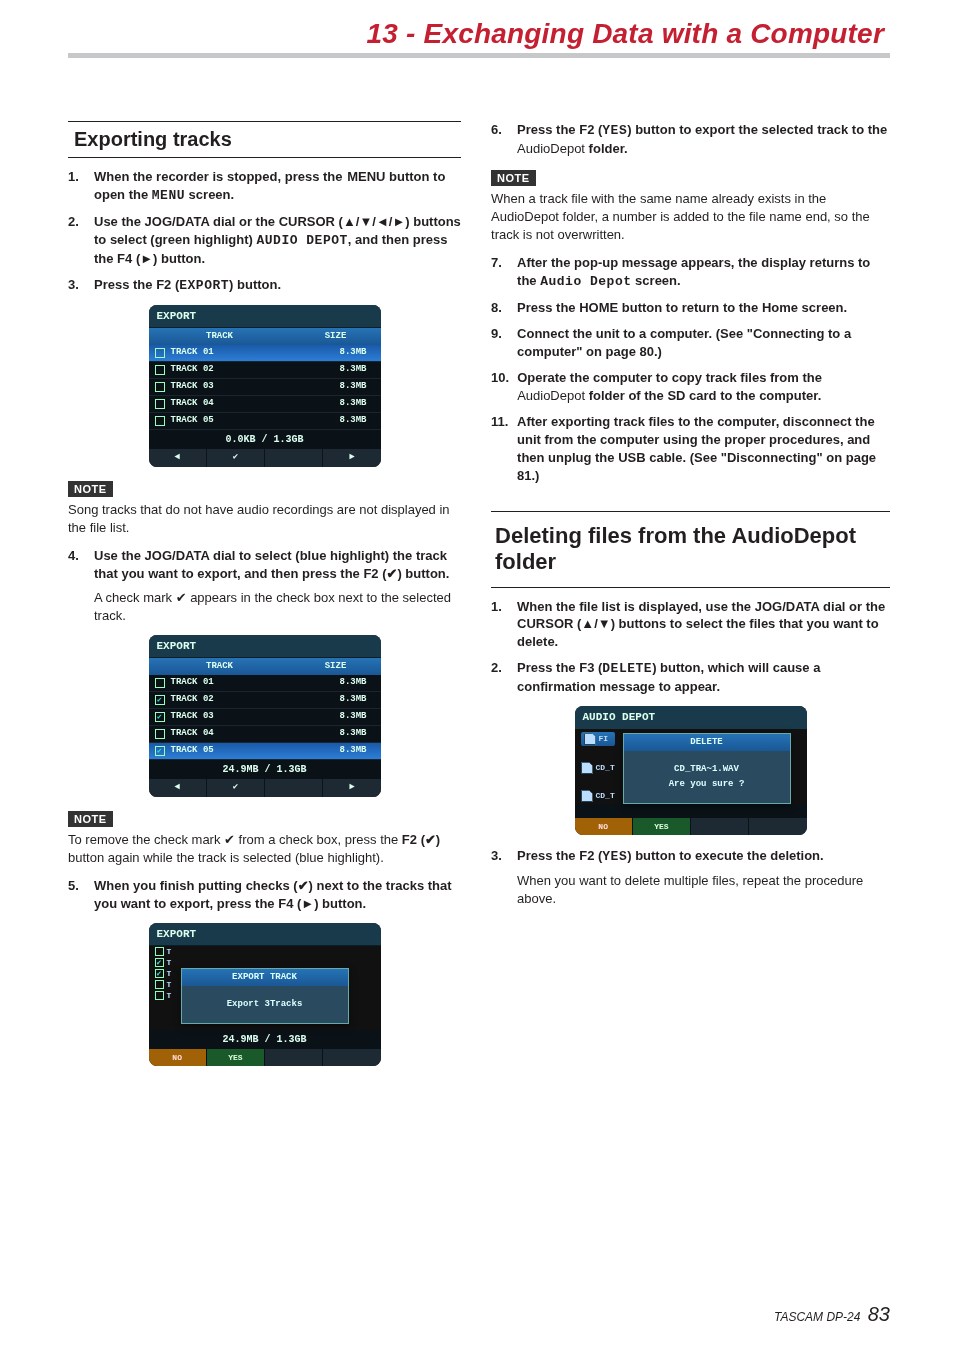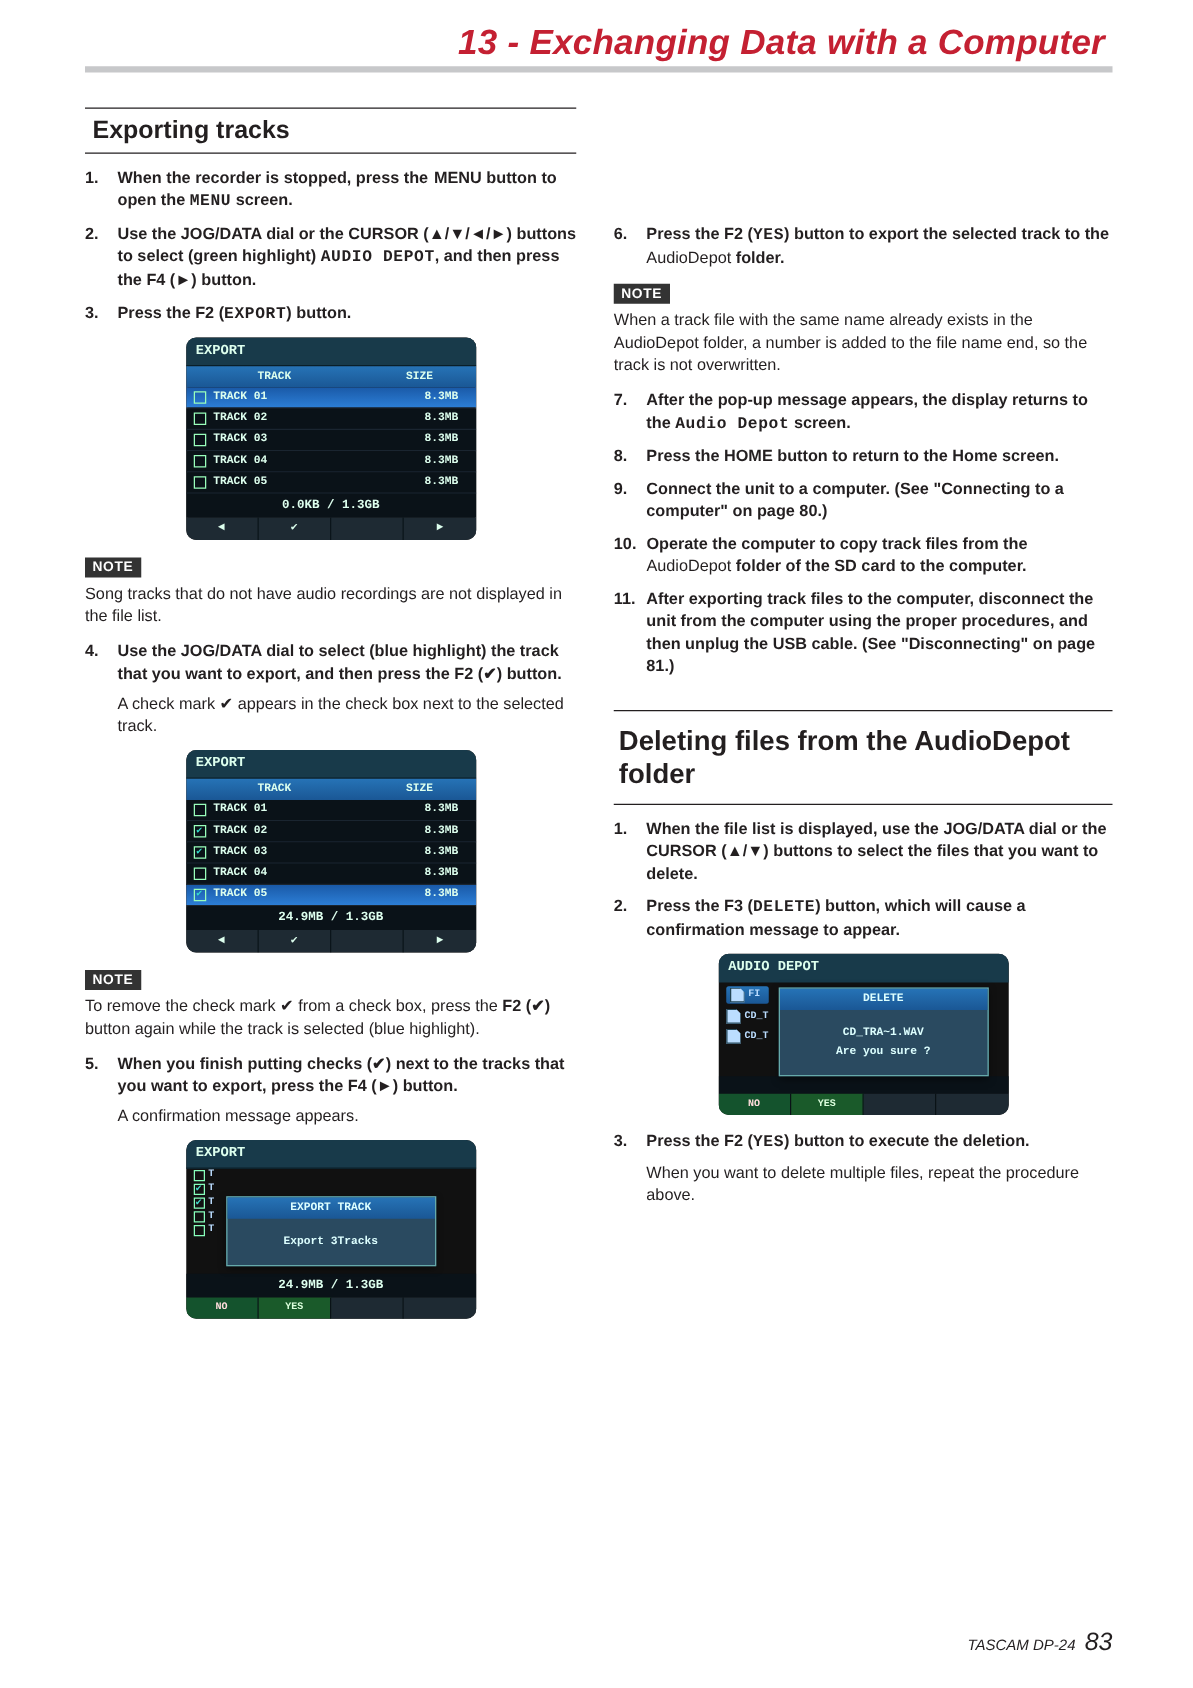--- a/index.html
+++ b/index.html
@@ -1,21 +1,21 @@
 <!DOCTYPE html>
 <html><head>
 <meta charset="utf-8">
 <style>
   * { box-sizing: border-box; margin: 0; padding: 0; }
   html, body { width: 954px; height: 1350px; background: #fff; font-family: Arial, Helvetica, sans-serif; color: #231f20; }
   .page { position: relative; width: 954px; height: 1350px; padding: 0 64px 0 68px; }
   .top { height: 14px; }
   .chapter-bar { display: flex; align-items: center; justify-content: flex-end; height: 44px; padding-right: 6px; border-bottom: 5px solid #c7c8ca; }
   .chapter-title { color: #c42032; font-size: 28px; font-weight: 700; letter-spacing: .2px; font-style: italic;}
-  .columns { display: flex; gap: 30px; margin-top: 28px; align-items: center; }
+  .columns { display: flex; gap: 30px; margin-top: 63px; }
   .col { width: 400px; }
   .col.right { width: 406px; }
   h2.section { font-size: 20px; font-weight: 700; border-top: 1.5px solid #231f20; border-bottom: 1.5px solid #231f20; padding: 6px 2px 6px 6px; margin: 0 0 10px 0; }
   ol.steps { list-style: none; padding: 0; margin: 0 0 10px 0; }
   ol.steps > li { display: flex; gap: 8px; margin-bottom: 8px; font-size: 13px; line-height: 1.38; }
   ol.steps > li .num { font-weight: 700; min-width: 18px; }
   ol.steps > li .body { flex: 1; }
   .bold { font-weight: 700; }
   .mono { font-family: "Courier New", monospace; letter-spacing: .5px; }
   .note-tag { display: inline-block; background: #333; color: #fff; font-size: 11px; font-weight: 700; padding: 2px 6px; letter-spacing: .5px; }
@@ -46,27 +46,27 @@
   .modal-bg-rows { position: absolute; top: 24px; left: 6px; display: flex; flex-direction: column; gap: 2px; }
   .mini-chk { width: 9px; height: 9px; border: 1px solid #8fb; display: inline-flex; align-items: center; justify-content: center; font-size: 7px; color:#4dc; }
   .mini-chk.on::after { content: "✔"; }
   .modal-box { position: relative; margin: 22px auto 0 auto; width: 168px; background: #2a4a60; border: 1px solid #6aa; box-shadow: 0 2px 6px rgba(0,0,0,.5); }
   .modal-head { background: linear-gradient(#2673b6,#1a5795); color: #dff; font: 700 9px/1 "Courier New", monospace; text-align: center; padding: 4px 0; }
   .modal-body { color: #dff; font: 700 9px/1 "Courier New", monospace; text-align: center; padding: 14px 4px 14px 4px; }
   .modal-body .line2 { display:block; margin-top:6px; }
   .shot-fkeys2 { display:flex; height: 17px; }
   .fk2 { flex:1; display:flex; align-items:center; justify-content:center; font:700 8px/1 "Courier New",monospace; border-right:1px solid #091216; }
   .fk2:last-child{border-right:none;}
-  .fk2.no{ background:#14532d; color:#fdd;}
+  .fk2.no{ background:#a16207; color:#fdd;}
   .fk2.yes{ background:#1a5a2a; color:#dfd;}
   .fk2.blank{ background:#1e2a33; }
 
   .ad-shot { width: 232px; margin: 0 auto 6px auto; border-radius: 8px; overflow: hidden; background:#111; }
   .ad-title { background:#183a4a; color:#dfe; font:700 11px/1 "Courier New",monospace; padding:6px 8px; }
-  .ad-left { position:absolute; left:6px; top:26px; display:flex; flex-direction:column; gap:4px; font:700 8px/1 "Courier New",monospace; color:#bdf; }
+  .ad-left { position:absolute; left:6px; top:26px; display:flex; flex-direction:column; gap:16px; font:700 8px/1 "Courier New",monospace; color:#bdf; }
   .ad-left .it { display:flex; align-items:center; gap:3px; }
   .doc-ic { width:12px; height:12px; background:#bdf; clip-path: polygon(0 0,70% 0,100% 30%,100% 100%,0 100%); border:1px solid #245; }
   .ad-left .sel2 { background:linear-gradient(#2673b6,#1a5795); padding:1px 3px; border-radius:2px; }
 
   h2.section.big { font-size: 22px; line-height:1.2; padding: 11px 4px; }
 
   .footer { position: absolute; bottom: 24px; right: 64px; font-size: 12px; font-style: italic; color:#231f20; }
   .footer .pnum { font-size: 20px; font-style: italic; margin-left: 4px; }
 </style>
 </head>
@@ -207,21 +207,20 @@
       <div class="note-tag">NOTE</div>
       <div class="note-text">
         <span>To remove the check mark ✔ from a check box, press the </span><span class="bold">F2 (✔)</span><span> button again while the track is selected (blue highlight).</span>
       </div>
 
       <ol class="steps">
         <li>
           <span class="num">5.</span>
           <span class="body">
             <span class="bold">When you finish putting checks (✔) next to the tracks that you want to export, press the F4 (►) button.</span>
-            <div style="font-weight:400; margin-top:6px;">A confirmation message appears.</div>
           </span>
         </li>
       </ol>
 
       
       <div class="screenshot">
         <div class="modal-wrap">
           <div class="shot-title">EXPORT</div>
           <div class="modal-bg-rows" id="shot3-left">
               <div style="display: flex; align-items: center; gap: 3px;">

